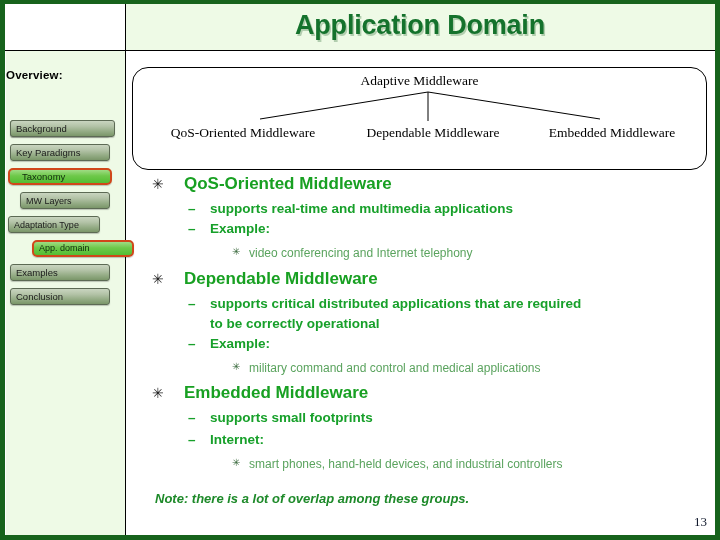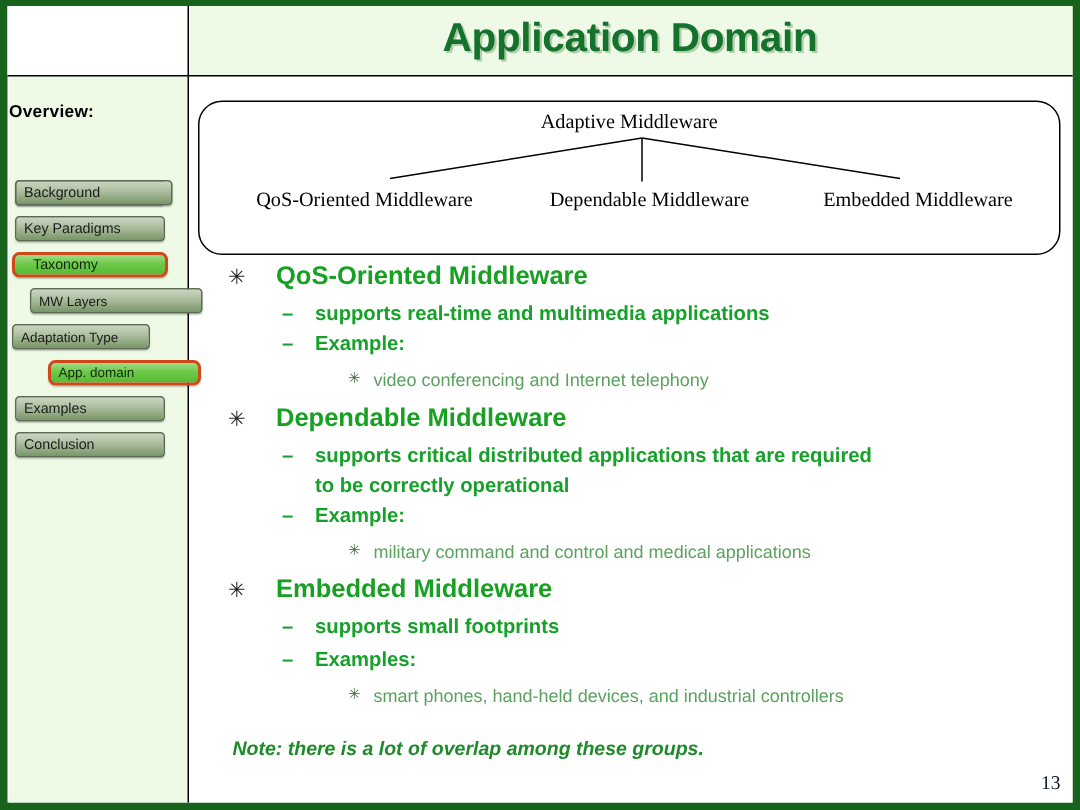--- a/index.html
+++ b/index.html
@@ -218,21 +218,21 @@
   <div class="divider-v"></div>
 
   <div class="slide-title">Application Domain</div>
 
   <div class="overview-label">Overview:</div>
 
   <div class="nav-btn" style="left:10px; top:96px; width:100px;margin-top:24px;">Motivation</div>
   <div class="nav-btn" style="left:10px; top:120px; width:105px;">Background</div>
   <div class="nav-btn" style="left:10px; top:144px; width:100px;">Key Paradigms</div>
   <div class="nav-btn highlight" style="left:8px; top:168px; width:104px;padding-left:12px;">Taxonomy</div>
-  <div class="nav-btn level2" style="left:20px; top:192px; width:115px;">MW Layers</div>
+  <div class="nav-btn level2" style="left:20px; top:192px; width:90px;">MW Layers</div>
   <div class="nav-btn level2" style="left:8px; top:216px; width:92px;">Adaptation Type</div>
   <div class="nav-btn level2 highlight" style="left:32px; top:240px; width:102px;">App. domain</div>
   <div class="nav-btn" style="left:10px; top:264px; width:100px;">Examples</div>
   <div class="nav-btn" style="left:10px; top:288px; width:100px;">Conclusion</div>
 
   <div class="diagram">
     <div class="box"></div>
     <svg width="575" height="103">
       <line x1="296" y1="25" x2="296" y2="54" stroke="#000000" stroke-width="1"></line>
       <line x1="296" y1="25" x2="128" y2="52" stroke="#000000" stroke-width="1"></line>
@@ -284,21 +284,21 @@
   <div class="b1" style="left:184px; top:383px;">
     <span class="mark">✳</span>
     <span>Embedded Middleware</span>
   </div>
   <div class="b2" style="left:210px; top:410px;">
     <span class="mark">–</span>
     <span>supports small footprints</span>
   </div>
   <div class="b2" style="left:210px; top:432px;">
     <span class="mark">–</span>
-    <span>Examples:</span>
+    <span>Internet:</span>
   </div>
   <div class="b3" style="left:249px; top:457px;">
     <span class="mark">✳</span>
     <span>smart phones, hand-held devices, and industrial controllers</span>
   </div>
 
   <div class="note" style="left:155px; top:491px;">Note: there is a lot of overlap among these groups.</div>
 
   <div class="page-number">13</div>
 </div>

